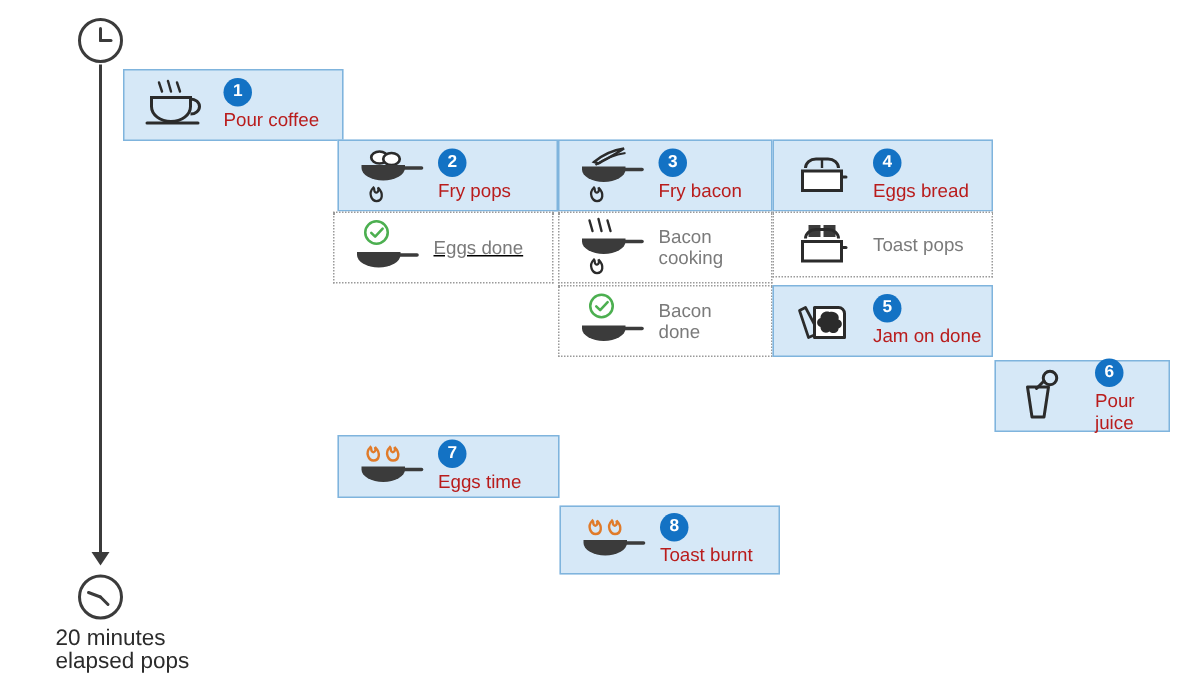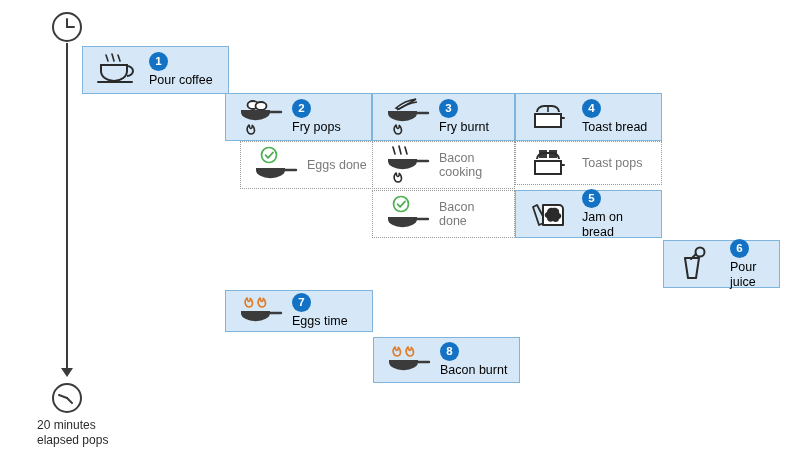--- a/index.html
+++ b/index.html
@@ -40,21 +40,21 @@
   .clock svg { display: block; }
   .arrowhead {
     position: absolute;
     width: 0; height: 0;
     border-left: 6px solid transparent;
     border-right: 6px solid transparent;
     border-top: 9px solid #3b3b3b;
   }
   .elapsed-label {
     position: absolute;
-    font-size: 12px;
+    font-size: 15px;
     color: #2b2b2b;
     line-height: 15px;
     white-space: nowrap;
   }
 
   
   .box {
     position: absolute;
     box-sizing: border-box;
     display: flex;
@@ -94,21 +94,21 @@
     background: #1372c4;
     color: #ffffff;
     font-size: 11.5px;
     font-weight: bold;
     line-height: 19px;
     text-align: center;
     margin-bottom: 2px;
   }
   .box .label {
     font-size: 12.5px;
-    color: #000000;
+    color: #b91c1c;
     line-height: 14.5px;
     white-space: pre-line;
   }
   .box.pending .label {
     color: #7a7a7a;
   }
 </style>
 </head>
 <body>
 
@@ -175,40 +175,40 @@
       <svg width="48" height="40" viewBox="0 0 48 40">
         <path d="M13 11 C19 6 26 3 33 2 C27 6 21 9 16 12 Z" fill="none" stroke="#2b2b2b" stroke-width="1.6"></path>
         <path d="M14 13 C20 9 27 6 34 5" fill="none" stroke="#2b2b2b" stroke-width="1.4"></path>
         <path d="M5 14 h29 v2 a14 8 0 0 1 -29 0 z" fill="#3b3b3b"></path>
         <path d="M33 16 h12" stroke="#3b3b3b" stroke-width="2.4" stroke-linecap="round"></path>
         <path d="M13 28 c-4 4 -1 9 2 9 c4 0 5 -5 1 -9 c1 3 -1 4 -2 3 c-1 -1 0 -2 -1 -3 z" fill="none" stroke="#2b2b2b" stroke-width="1.5"></path>
       </svg>
     </div>
     <div class="body">
       <div class="badge">3</div>
-      <div class="label">Fry burnt</div>
+      <div class="label">Fry bacon</div>
     </div>
   </div>
 
   <div class="box active" style="left:515px; top:93px; width:147px; height:48px;">
     <div class="glyph">
       <svg width="46" height="36" viewBox="0 0 46 36">
         <path d="M10 13 a7 6 0 0 1 7 -6 h8 a7 6 0 0 1 7 6" fill="none" stroke="#2b2b2b" stroke-width="2"></path>
         <path d="M21 7 v6" stroke="#2b2b2b" stroke-width="1.6"></path>
         <path d="M8 15 h26 v13 h-26 z" fill="#ffffff" stroke="#2b2b2b" stroke-width="2"></path>
         <path d="M34 19 h3" stroke="#2b2b2b" stroke-width="2" stroke-linecap="round"></path>
       </svg>
     </div>
     <div class="body">
       <div class="badge">4</div>
-      <div class="label">Toast bread</div>
-    </div>
-  </div>
-
-  <div class="box pending" style="left:240px; top:141px; width:147px; height:48px;">
+      <div class="label">Eggs bread</div>
+    </div>
+  </div>
+
+  <div class="box pending" style="left:222px; top:141px; width:147px; height:48px;text-decoration:underline;">
     <div class="glyph">
       <svg width="48" height="38" viewBox="0 0 48 38">
         <circle cx="18" cy="9" r="7.5" fill="none" stroke="#4caf50" stroke-width="1.7"></circle>
         <path d="M14.5 9.2 l2.6 2.6 l5 -5.4" fill="none" stroke="#4caf50" stroke-width="1.7" stroke-linecap="round" stroke-linejoin="round"></path>
         <path d="M5 22 h29 v2 a14 8 0 0 1 -29 0 z" fill="#3b3b3b"></path>
         <path d="M33 24 h12" stroke="#3b3b3b" stroke-width="2.4" stroke-linecap="round"></path>
       </svg>
     </div>
     <div class="body">
       <div class="label">Eggs done</div>
@@ -265,21 +265,21 @@
   <div class="box active" style="left:515px; top:190px; width:147px; height:48px;">
     <div class="glyph">
       <svg width="46" height="38" viewBox="0 0 46 38">
         <path d="M12 30 L6 12 L10 10 L19 27 Z" fill="none" stroke="#2b2b2b" stroke-width="1.8" stroke-linejoin="round"></path>
         <path d="M16 10 h16 a4 4 0 0 1 4 4 v16 h-20 z" fill="#ffffff" stroke="#2b2b2b" stroke-width="2" stroke-linejoin="round"></path>
         <path d="M26 13 c4 -1 7 2 6 5 c3 1 3 5 0 6 c0 3 -4 4 -6 2 c-3 2 -6 0 -6 -3 c-3 -1 -3 -5 0 -6 c0 -3 3 -5 6 -4 z" fill="#2b2b2b"></path>
       </svg>
     </div>
     <div class="body">
       <div class="badge">5</div>
-      <div class="label">Jam on bread</div>
+      <div class="label">Jam on done</div>
     </div>
   </div>
 
   <div class="box active" style="left:663px; top:240px; width:117px; height:48px;">
     <div class="glyph">
       <svg width="40" height="38" viewBox="0 0 40 38">
         <circle cx="22" cy="7" r="4.5" fill="none" stroke="#2b2b2b" stroke-width="2"></circle>
         <path d="M18 9 L13 14" stroke="#2b2b2b" stroke-width="2" stroke-linecap="round"></path>
         <path d="M7 13 h14 l-3 20 h-8 z" fill="none" stroke="#2b2b2b" stroke-width="2" stroke-linejoin="round"></path>
       </svg>
@@ -309,17 +309,17 @@
     <div class="glyph">
       <svg width="48" height="34" viewBox="0 0 48 34">
         <path d="M11 4 c-4 4 -1 9 2 9 c4 0 5 -5 1 -9 c1 3 -1 4 -2 3 c-1 -1 0 -2 -1 -3 z" fill="none" stroke="#e07b2a" stroke-width="1.6"></path>
         <path d="M24 4 c-4 4 -1 9 2 9 c4 0 5 -5 1 -9 c1 3 -1 4 -2 3 c-1 -1 0 -2 -1 -3 z" fill="none" stroke="#e07b2a" stroke-width="1.6"></path>
         <path d="M5 17 h29 v2 a14 8 0 0 1 -29 0 z" fill="#3b3b3b"></path>
         <path d="M33 19 h12" stroke="#3b3b3b" stroke-width="2.4" stroke-linecap="round"></path>
       </svg>
     </div>
     <div class="body">
       <div class="badge">8</div>
-      <div class="label">Bacon burnt</div>
+      <div class="label">Toast burnt</div>
     </div>
   </div>
 
 </div>
 
 </body></html>

